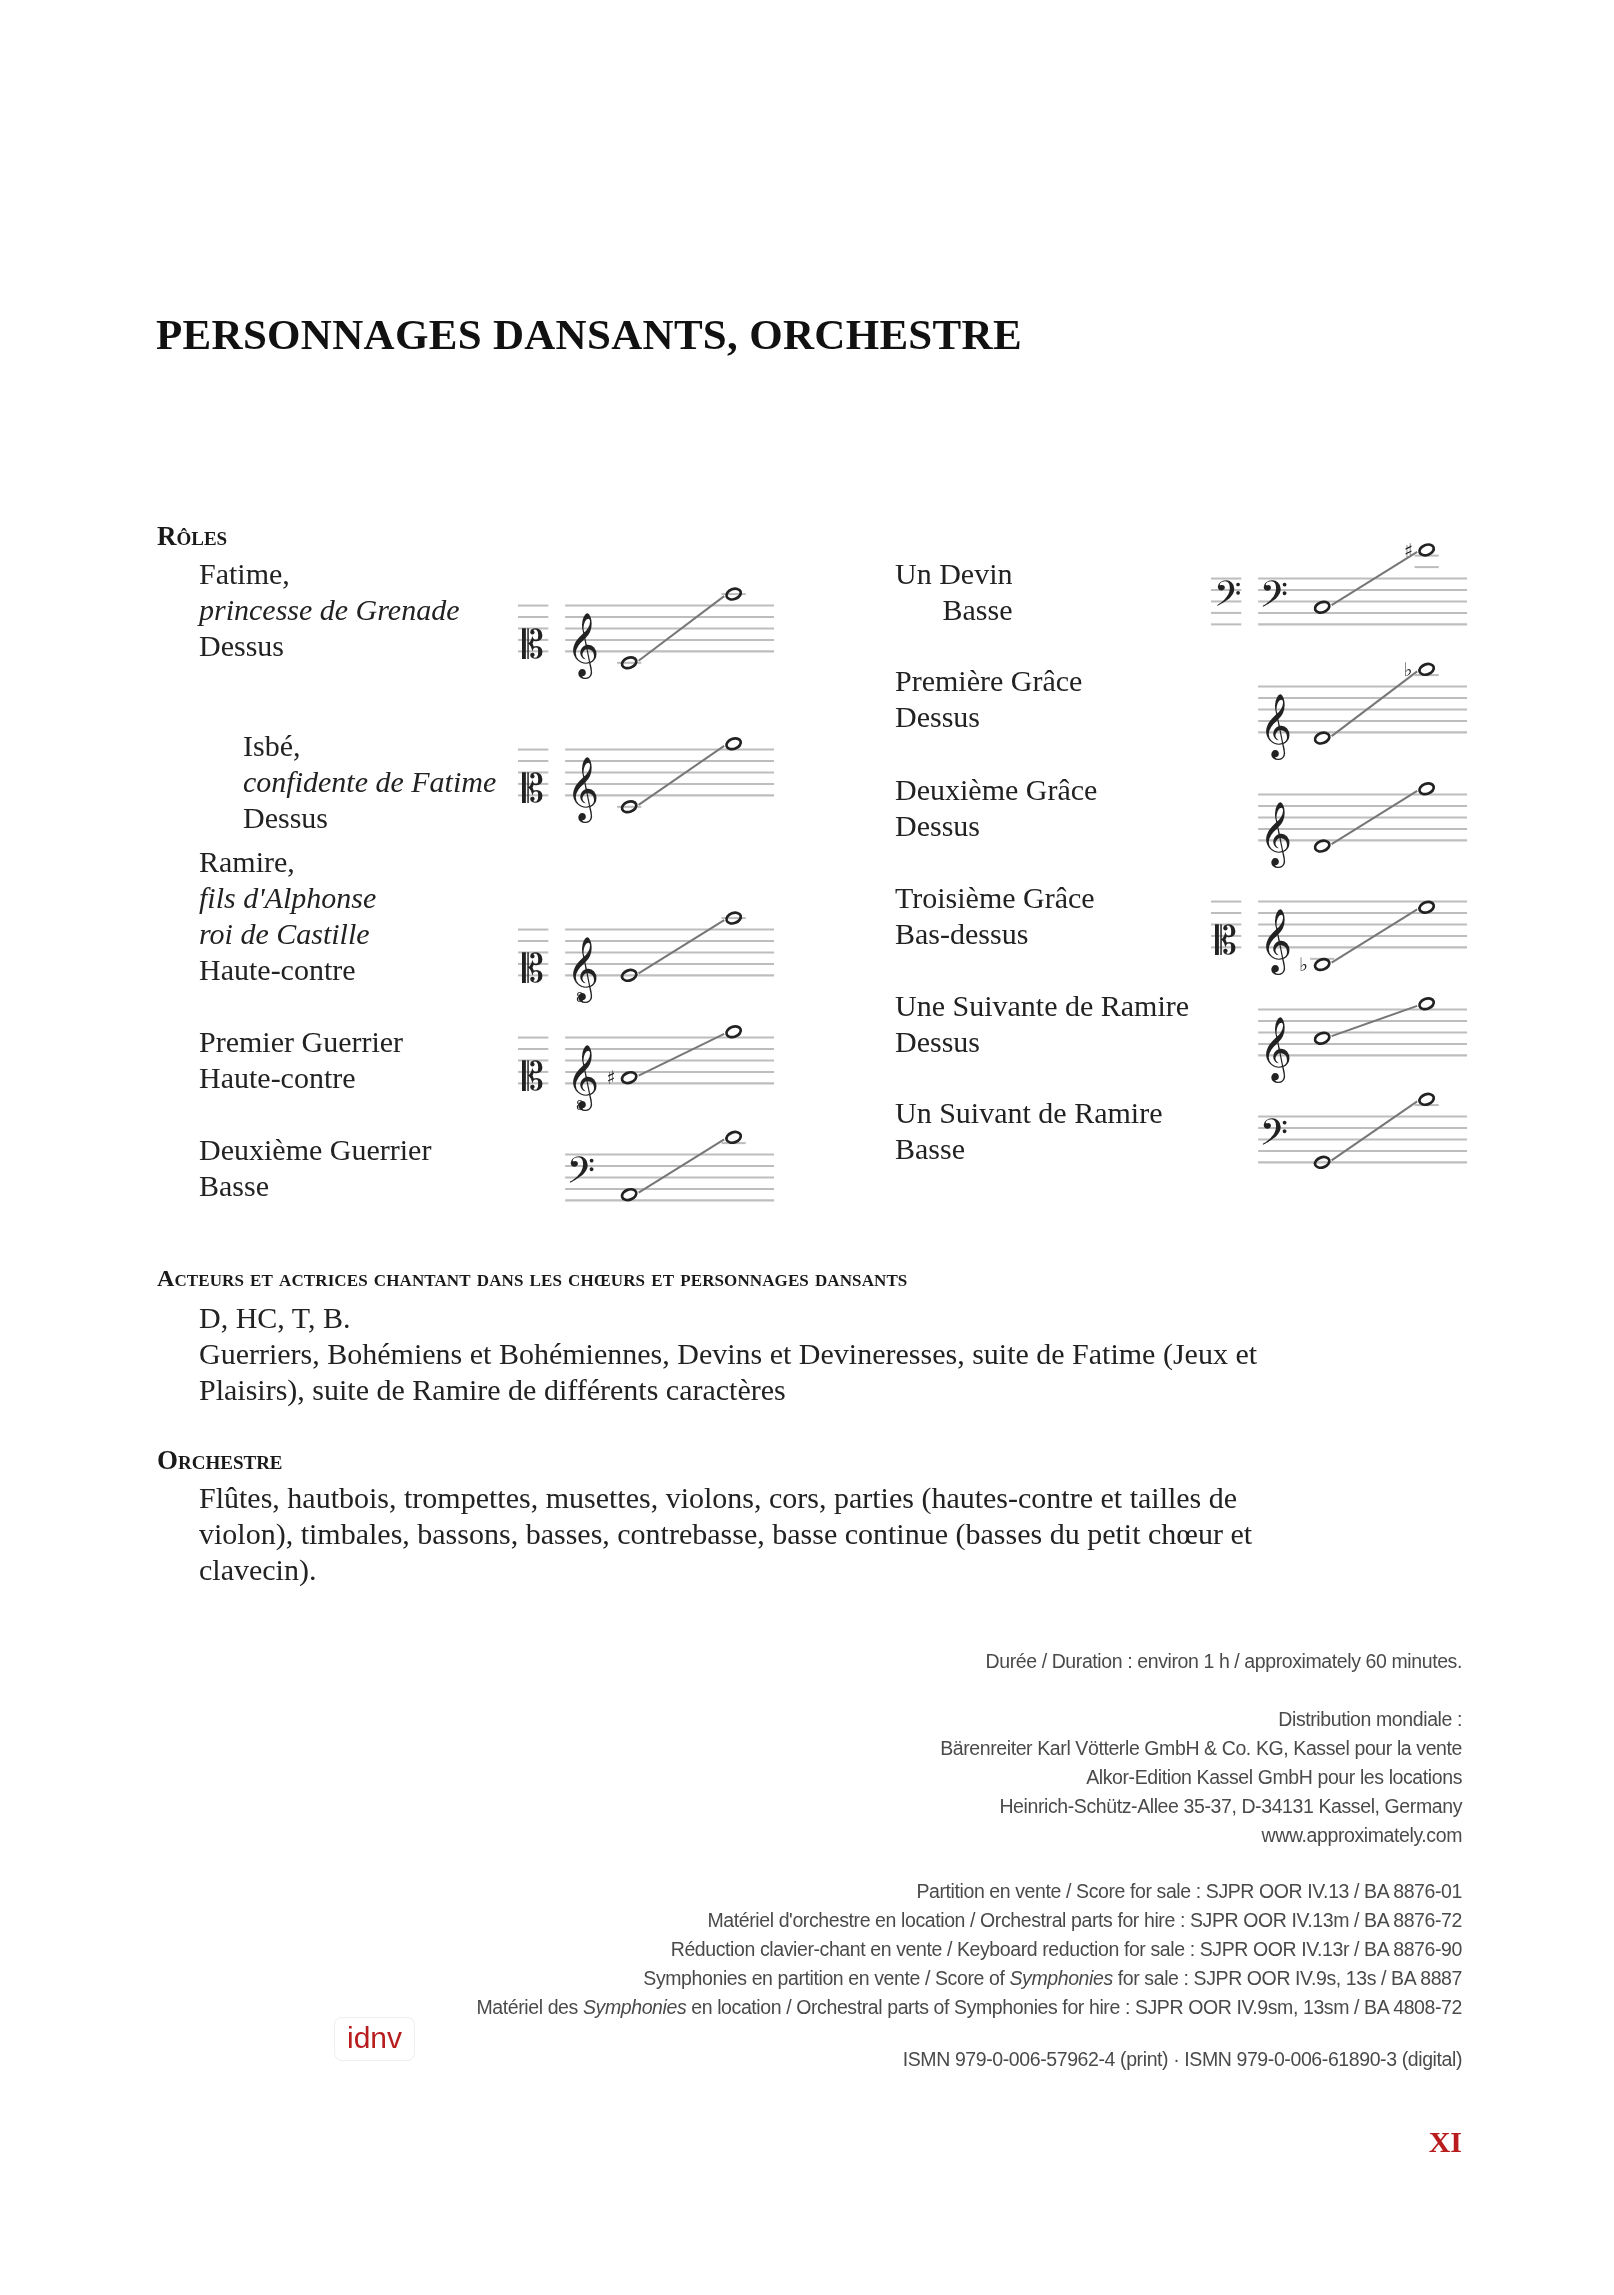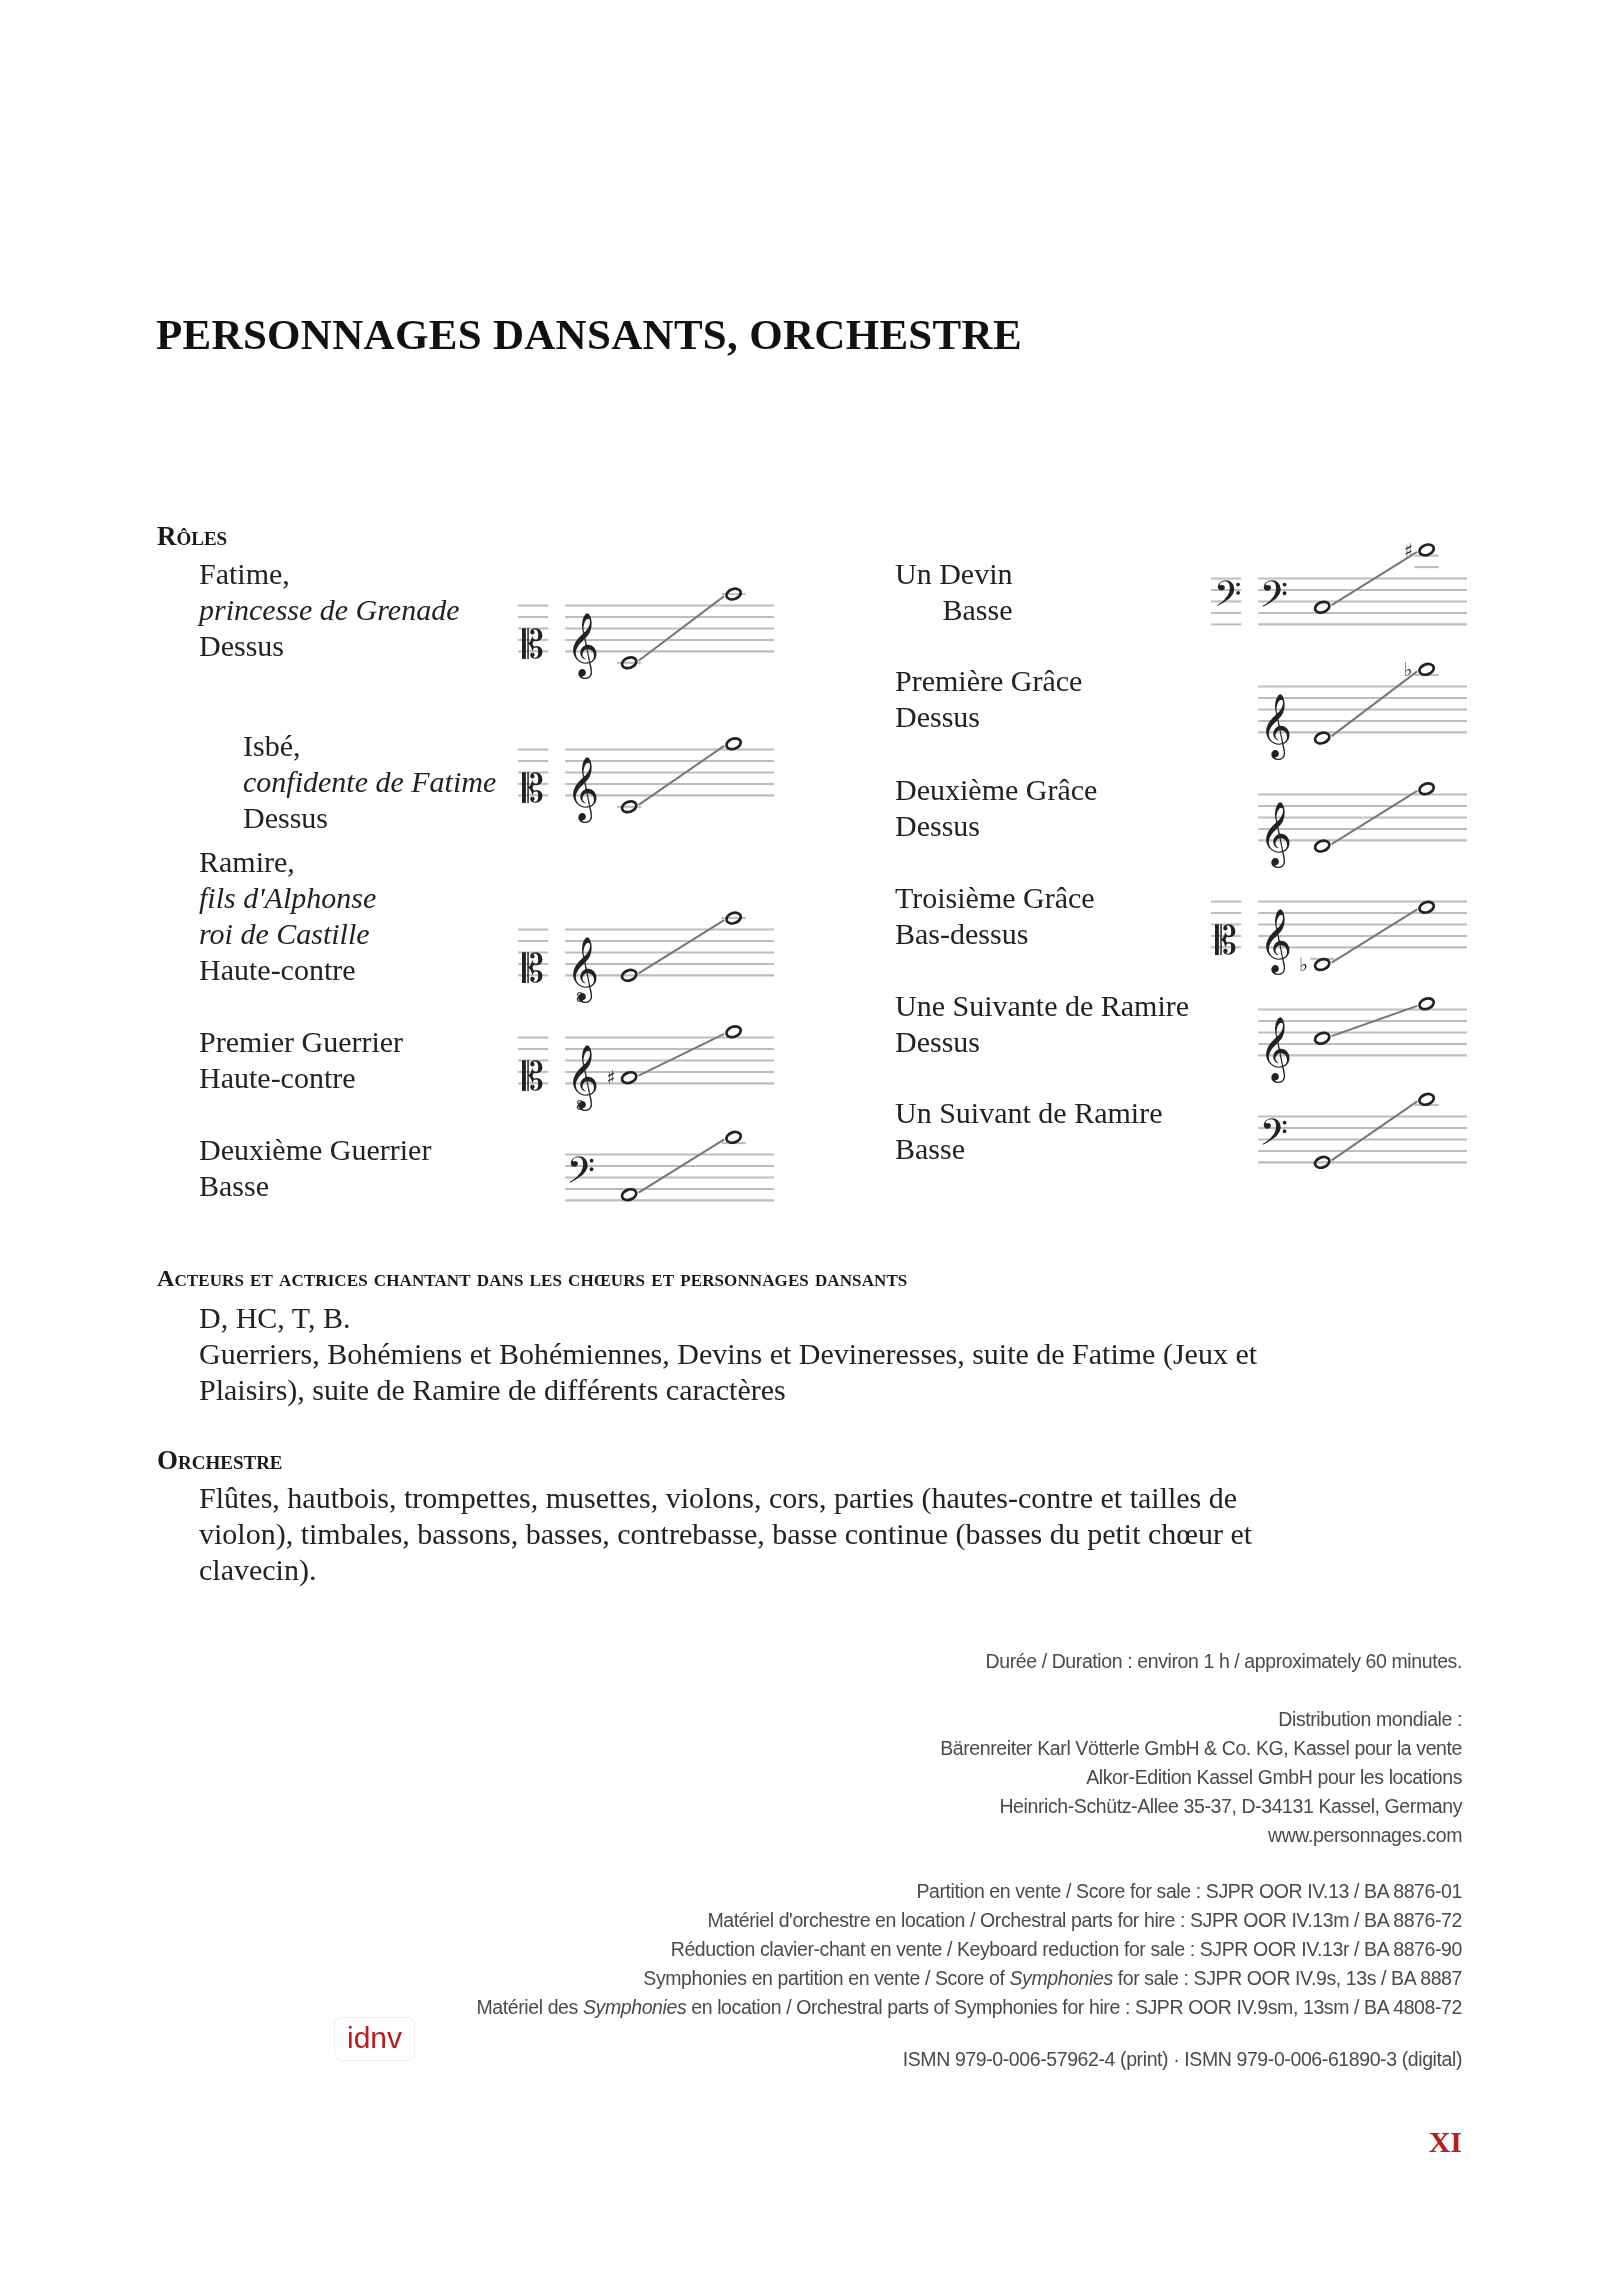--- a/index.html
+++ b/index.html
@@ -332,21 +332,21 @@
   <div>clavecin).</div>
 </div>
 
 <div class="sans-block" style="top:1647px;">Durée / Duration : environ 1 h / approximately 60 minutes.</div>
 
 <div class="sans-block" style="top:1705px;">
   <div>Distribution mondiale :</div>
   <div>Bärenreiter Karl Vötterle GmbH &amp; Co. KG, Kassel pour la vente</div>
   <div>Alkor-Edition Kassel GmbH pour les locations</div>
   <div>Heinrich-Schütz-Allee 35-37, D-34131 Kassel, Germany</div>
-  <div>www.personnages.com</div>
+  <div>www.approximately.com</div>
 </div>
 
 <div class="sans-block" style="top:1877px;">
   <div><span>Partition en vente / Score for sale : SJPR OOR IV.13 / BA 8876-01</span></div>
   <div><span>Matériel d'orchestre en location / Orchestral parts for hire : SJPR OOR IV.13m / BA 8876-72</span></div>
   <div><span>Réduction clavier-chant en vente / Keyboard reduction for sale : SJPR OOR IV.13r / BA 8876-90</span></div>
   <div><span>Symphonies en partition en vente / Score of </span><span class="it">Symphonies</span><span> for sale : SJPR OOR IV.9s, 13s / BA 8887</span></div>
   <div><span>Matériel des </span><span class="it">Symphonies</span><span> en location / Orchestral parts of Symphonies for hire : SJPR OOR IV.9sm, 13sm / BA 4808-72</span></div>
 </div>
 

